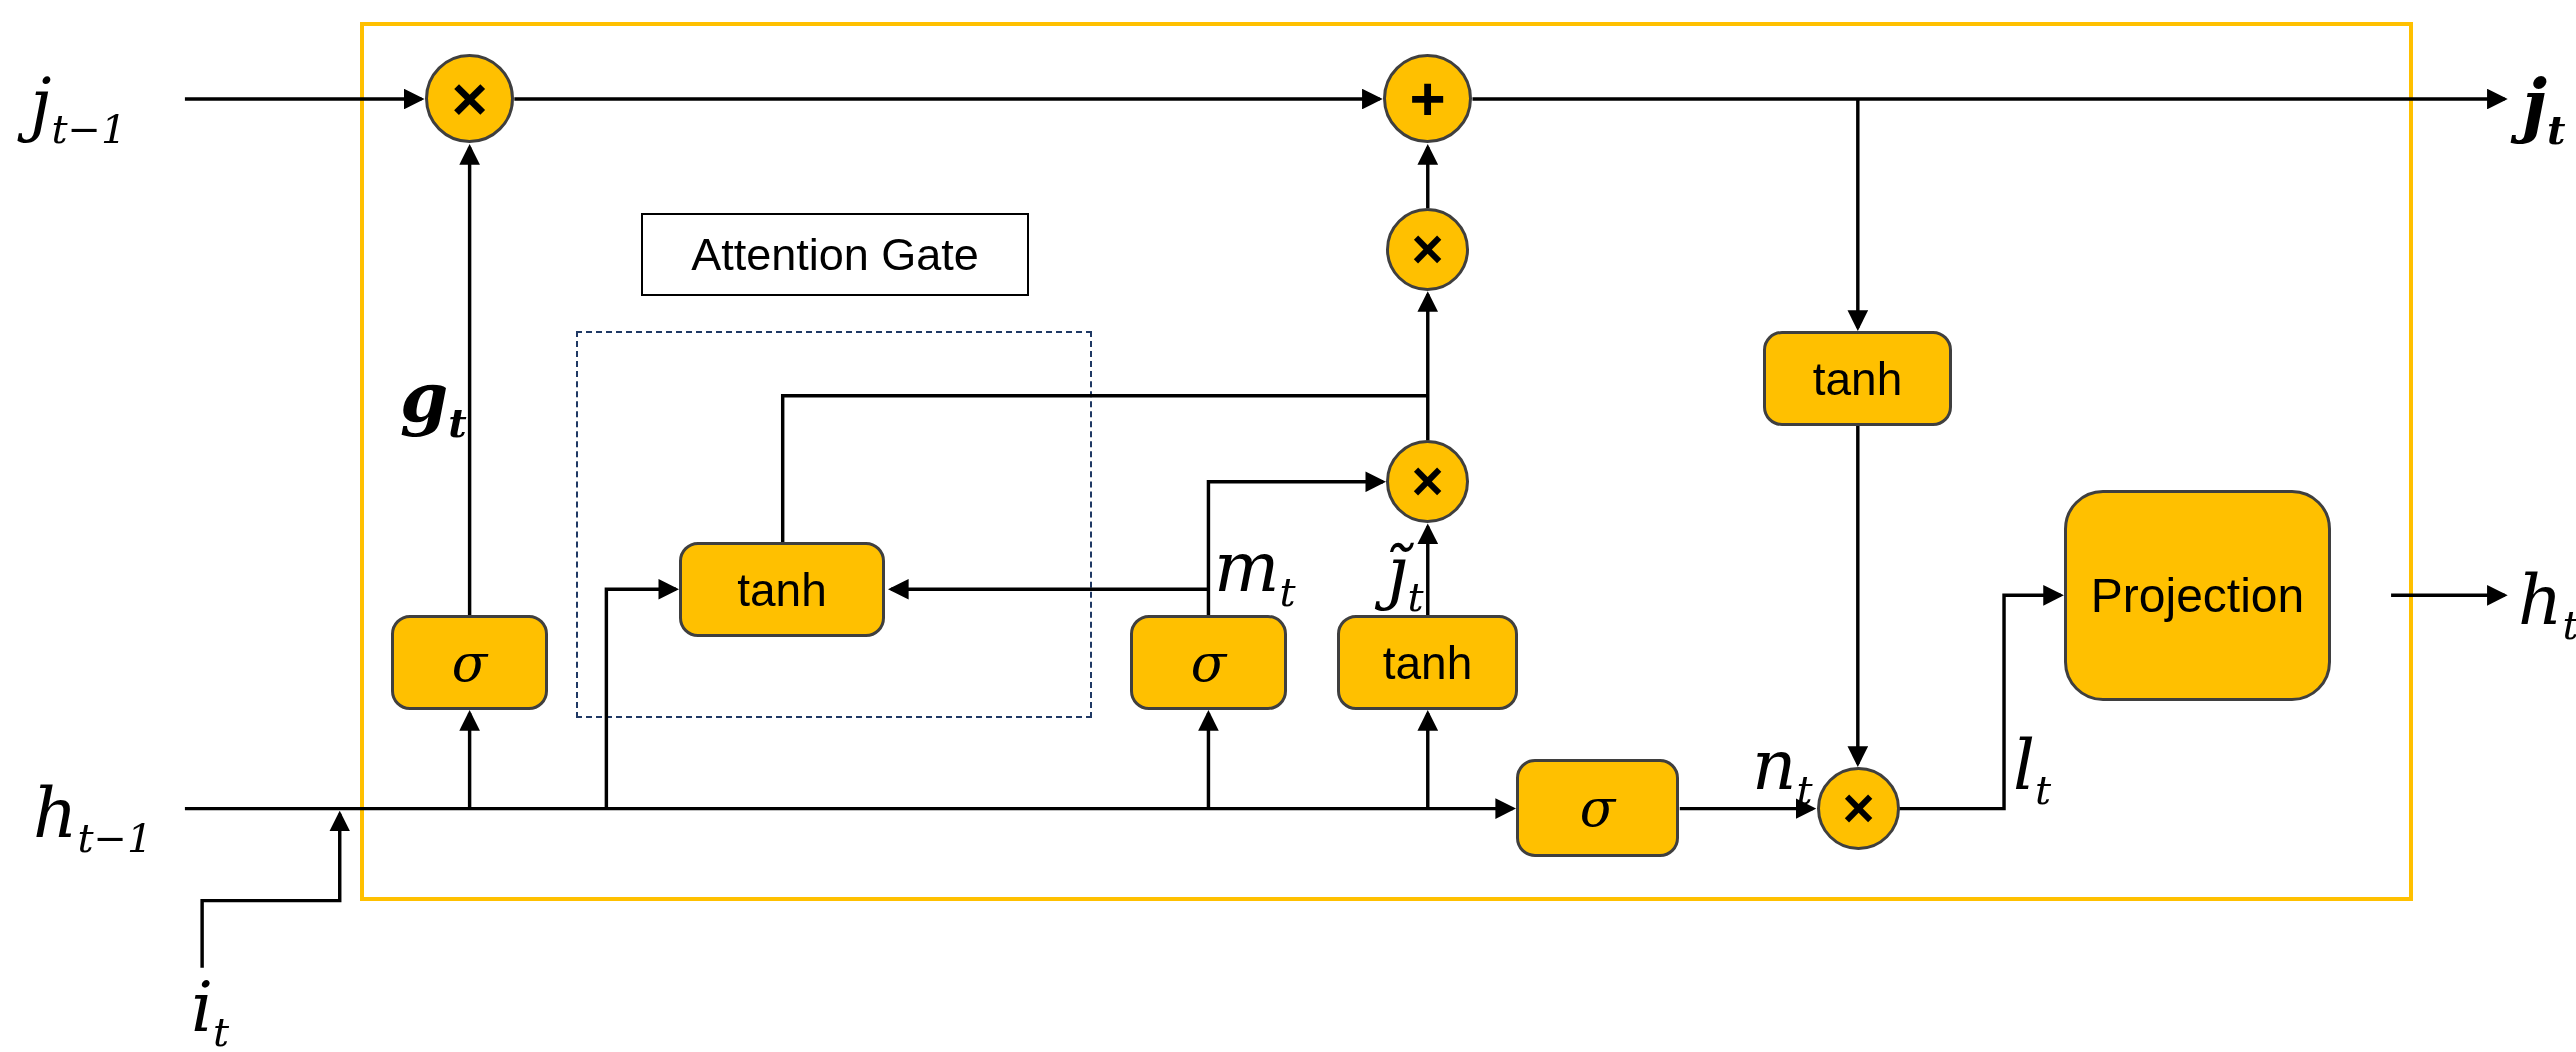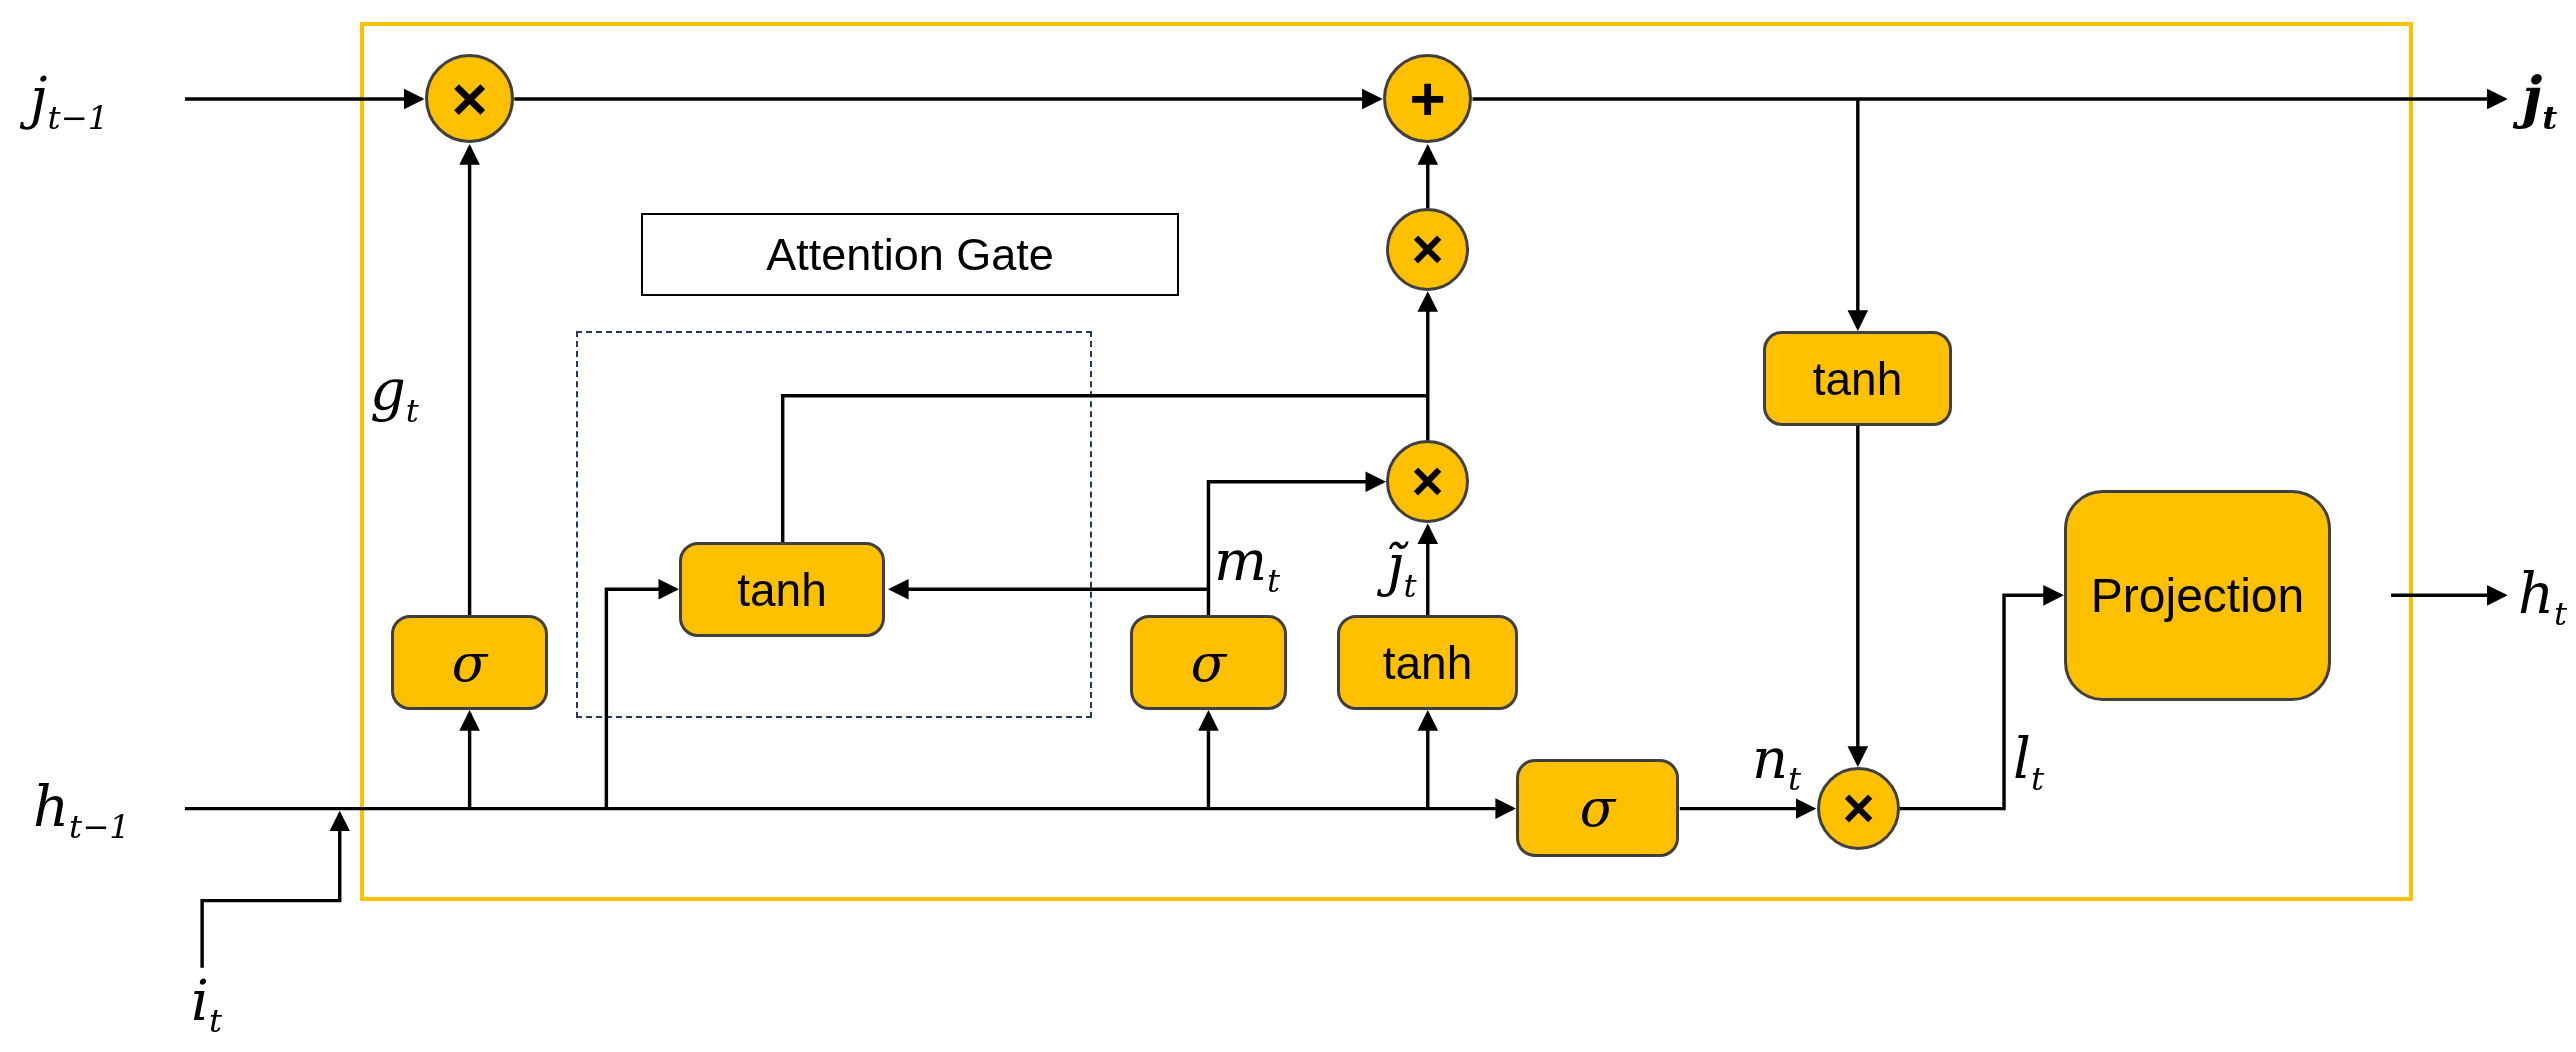--- a/index.html
+++ b/index.html
@@ -40,21 +40,21 @@
   .rect-node { border-radius:19px; font-size:46px; }
   .proj-node { border-radius:39px; font-size:48px; }
   .circle-node { border-radius:50%; font-weight:700; line-height:1; }
   .circle-lg { font-size:62px; }
   .circle-sm { font-size:55px; }
   .sigma-node { font-family:"DejaVu Serif", serif; font-style:italic; font-size:52px; }
   .math-label {
     position:absolute; z-index:3;
     font-family:"DejaVu Serif", serif;
     font-style:italic;
-    font-size:56px; color:#000;
+    font-size:69px; color:#000;
     white-space:nowrap; line-height:1.1;
   }
   .math-label sub { font-size:0.58em; line-height:0; }
 </style>
 </head>
 <body>
 
 <div class="canvas">
 
   <div class="outer-box" style="left:360px; top:21.5px; width:2053px; height:879px;"></div>
@@ -85,21 +85,21 @@
       <path d="M1405 715 V560 H1608" marker-end="url(#arr)"></path>
       <path d="M1405 685 H1036" marker-end="url(#arr)"></path>
       <path d="M1660 715 V612" marker-end="url(#arr)"></path>
       <path d="M1660 512 V342" marker-end="url(#arr)"></path>
       <path d="M910 630 V460 H1660"></path>
       <path d="M1660 242 V171" marker-end="url(#arr)"></path>
       <path d="M235 1125 V1047 H395 V946" marker-end="url(#arr)"></path>
     </g>
   </svg>
 
-  <div class="label-box" style="left:641px; top:213px; width:538px; height:83px;">Attention Gate</div>
+  <div class="label-box" style="left:641px; top:213px; width:388px; height:83px;">Attention Gate</div>
 
   <div class="node circle-node circle-lg" style="left:425px; top:54px; width:89px; height:89px;">×</div>
   <div class="node circle-node circle-lg" style="left:1383px; top:54px; width:89px; height:89px;">+</div>
   <div class="node circle-node circle-sm" style="left:1386px; top:208px; width:83px; height:83px;">×</div>
   <div class="node circle-node circle-sm" style="left:1386px; top:440px; width:83px; height:83px;">×</div>
   <div class="node circle-node circle-sm" style="left:1817px; top:767px; width:83px; height:83px;">×</div>
 
   <div class="node rect-node sigma-node" style="left:391px; top:615px; width:157px; height:95px;">σ</div>
   <div class="node rect-node sigma-node" style="left:1130px; top:615px; width:157px; height:95px;">σ</div>
   <div class="node rect-node sigma-node" style="left:1516px; top:759px; width:163px; height:98px;">σ</div>
@@ -116,21 +116,21 @@
   </div>
   <div class="math-label" style="left:33px; top:776px;text-align:center;">
     <span>h</span><sub>t−1</sub>
   </div>
   <div class="math-label" style="left:2518px; top:563px;">
     <span>h</span><sub>t</sub>
   </div>
   <div class="math-label" style="left:191px; top:970px;">
     <span>i</span><sub>t</sub>
   </div>
-  <div class="math-label" style="left:370px; top:360px;">
+  <div class="math-label" style="left:400px; top:360px;font-weight:bold;">
     <span>g</span><sub>t</sub>
   </div>
   <div class="math-label" style="left:1214px; top:530px;">
     <span>m</span><sub>t</sub>
   </div>
   <div class="math-label" style="left:1386px; top:535px;">
     <span>ȷ̃</span><sub>t</sub>
   </div>
   <div class="math-label" style="left:1712px; top:728px;margin-left:40px;">
     <span>n</span><sub>t</sub>

